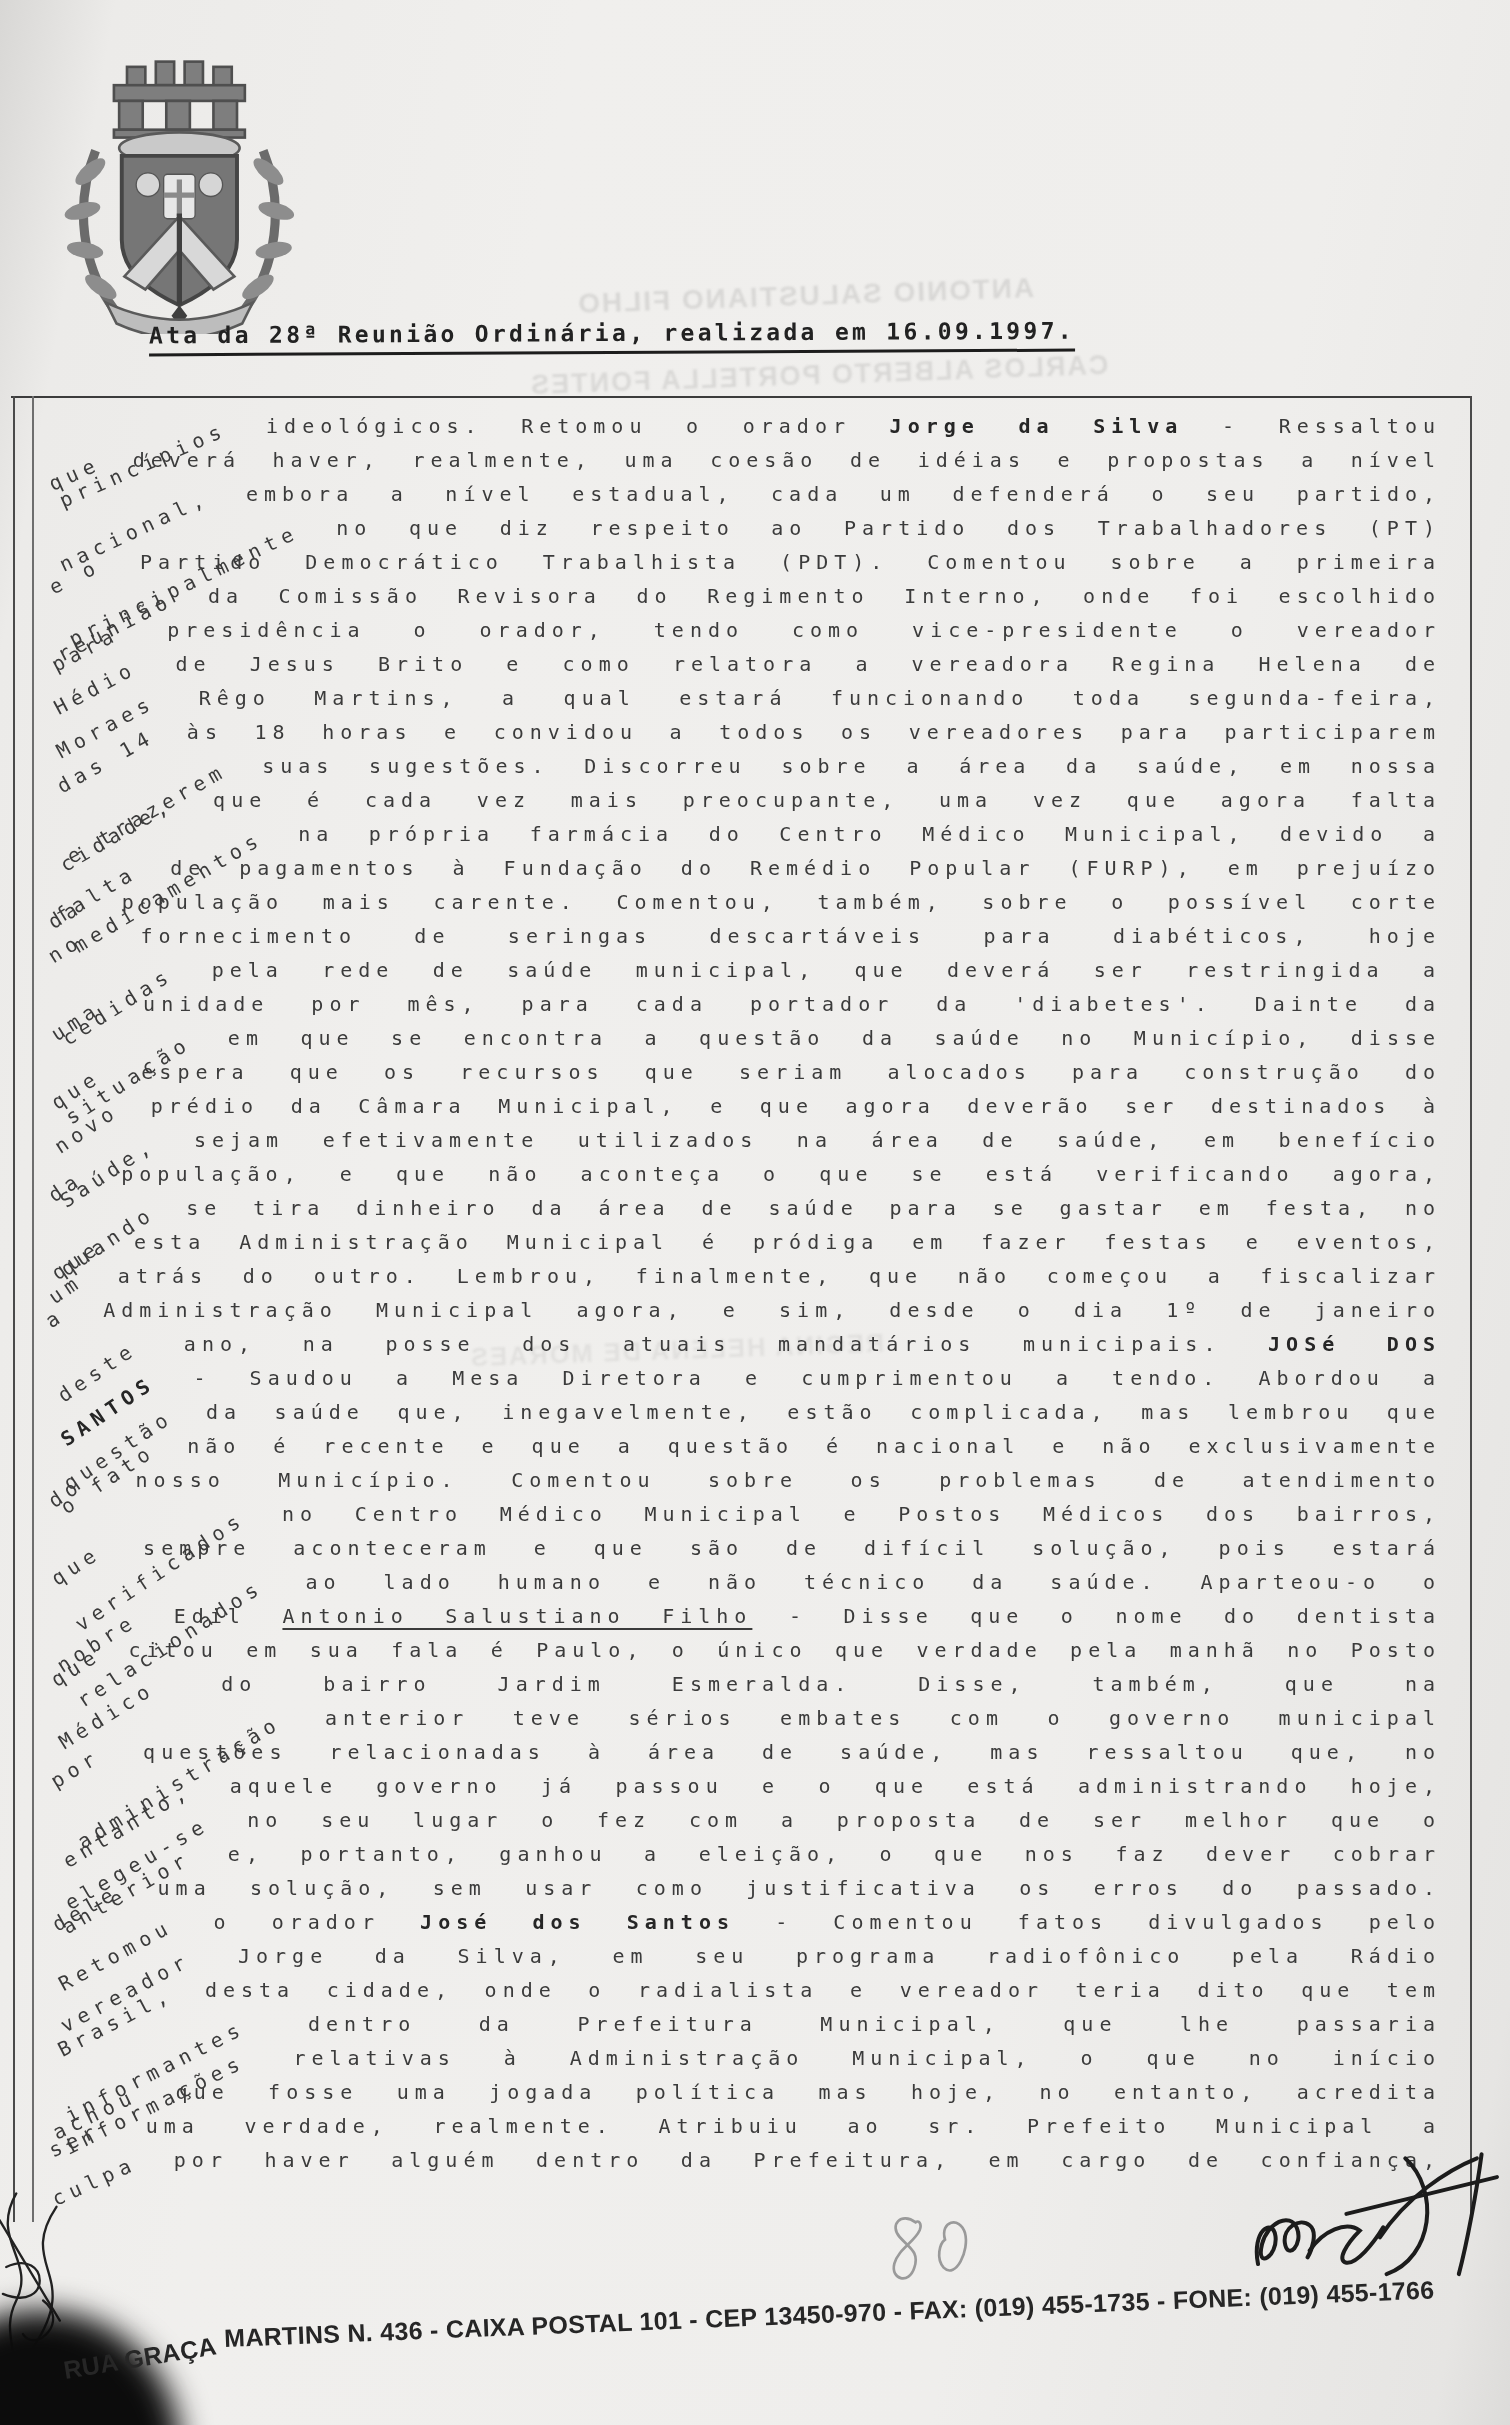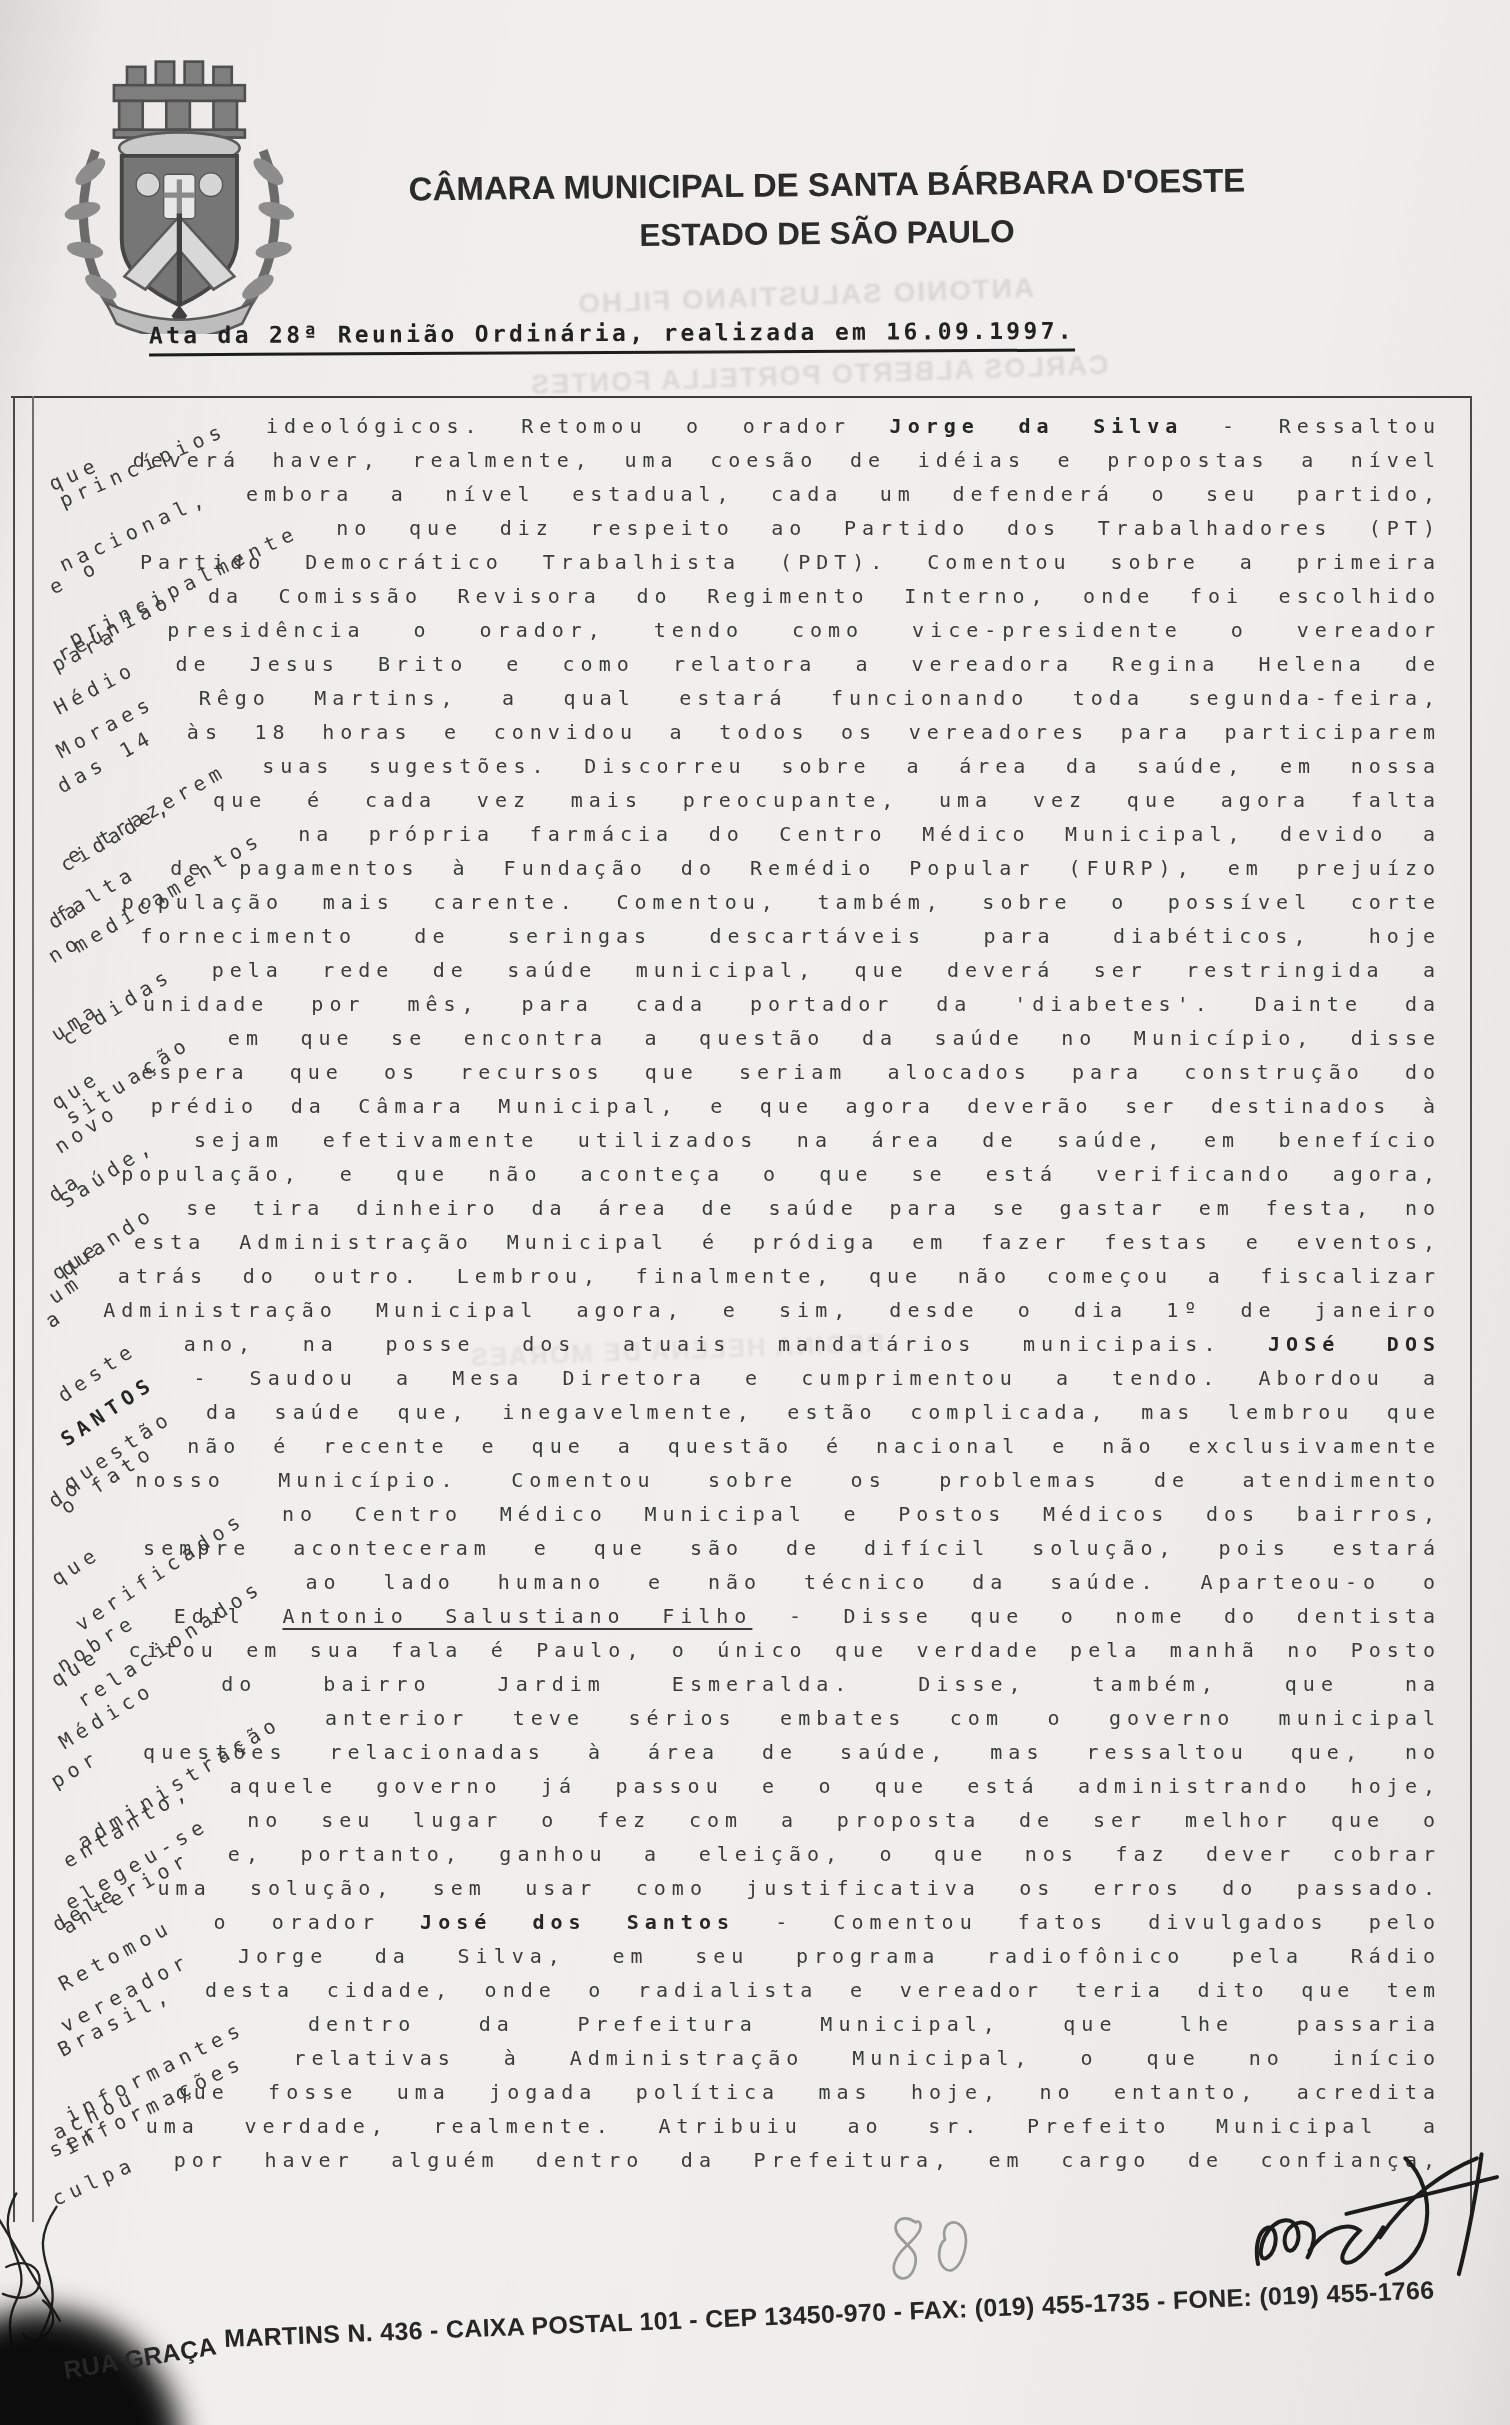--- a/index.html
+++ b/index.html
@@ -91,24 +91,20 @@
       <ellipse cx="26" cy="146" rx="14" ry="6" transform="rotate(10 26 146)"></ellipse>
       <ellipse cx="38" cy="174" rx="14" ry="6" transform="rotate(35 38 174)"></ellipse>
       <ellipse cx="166" cy="86" rx="14" ry="6" transform="rotate(40 166 86)"></ellipse>
       <ellipse cx="172" cy="116" rx="14" ry="6" transform="rotate(15 172 116)"></ellipse>
       <ellipse cx="170" cy="146" rx="14" ry="6" transform="rotate(-10 170 146)"></ellipse>
       <ellipse cx="158" cy="174" rx="14" ry="6" transform="rotate(-35 158 174)"></ellipse>
     </g>
     <path d="M42,186 Q98,212 154,186 L146,202 Q98,224 50,202 Z" fill="#bdbdbd" stroke="#5a5a5a" stroke-width="2"></path>
   </svg>
 
-  <div class="org">
-    <div class="l1">CÂMARA MUNICIPAL DE SANTA BÁRBARA D'OESTE</div>
-    <div class="l2">ESTADO DE SÃO PAULO</div>
-  </div>
 
   <div class="doc-title">Ata da 28ª Reunião Ordinária, realizada em 16.09.1997.</div>
 
   <div class="rule-top"></div>
   <div class="vline vl1"></div>
   <div class="vline vl2"></div>
   <div class="vline vl3"></div>
 
   <div id="ghosts">
       <div class="ghost" style="left: 576px; top: 280px; font-size: 28px; color: rgba(80, 80, 80, 0.15);">ANTONIO SALUSTIANO FILHO</div>

